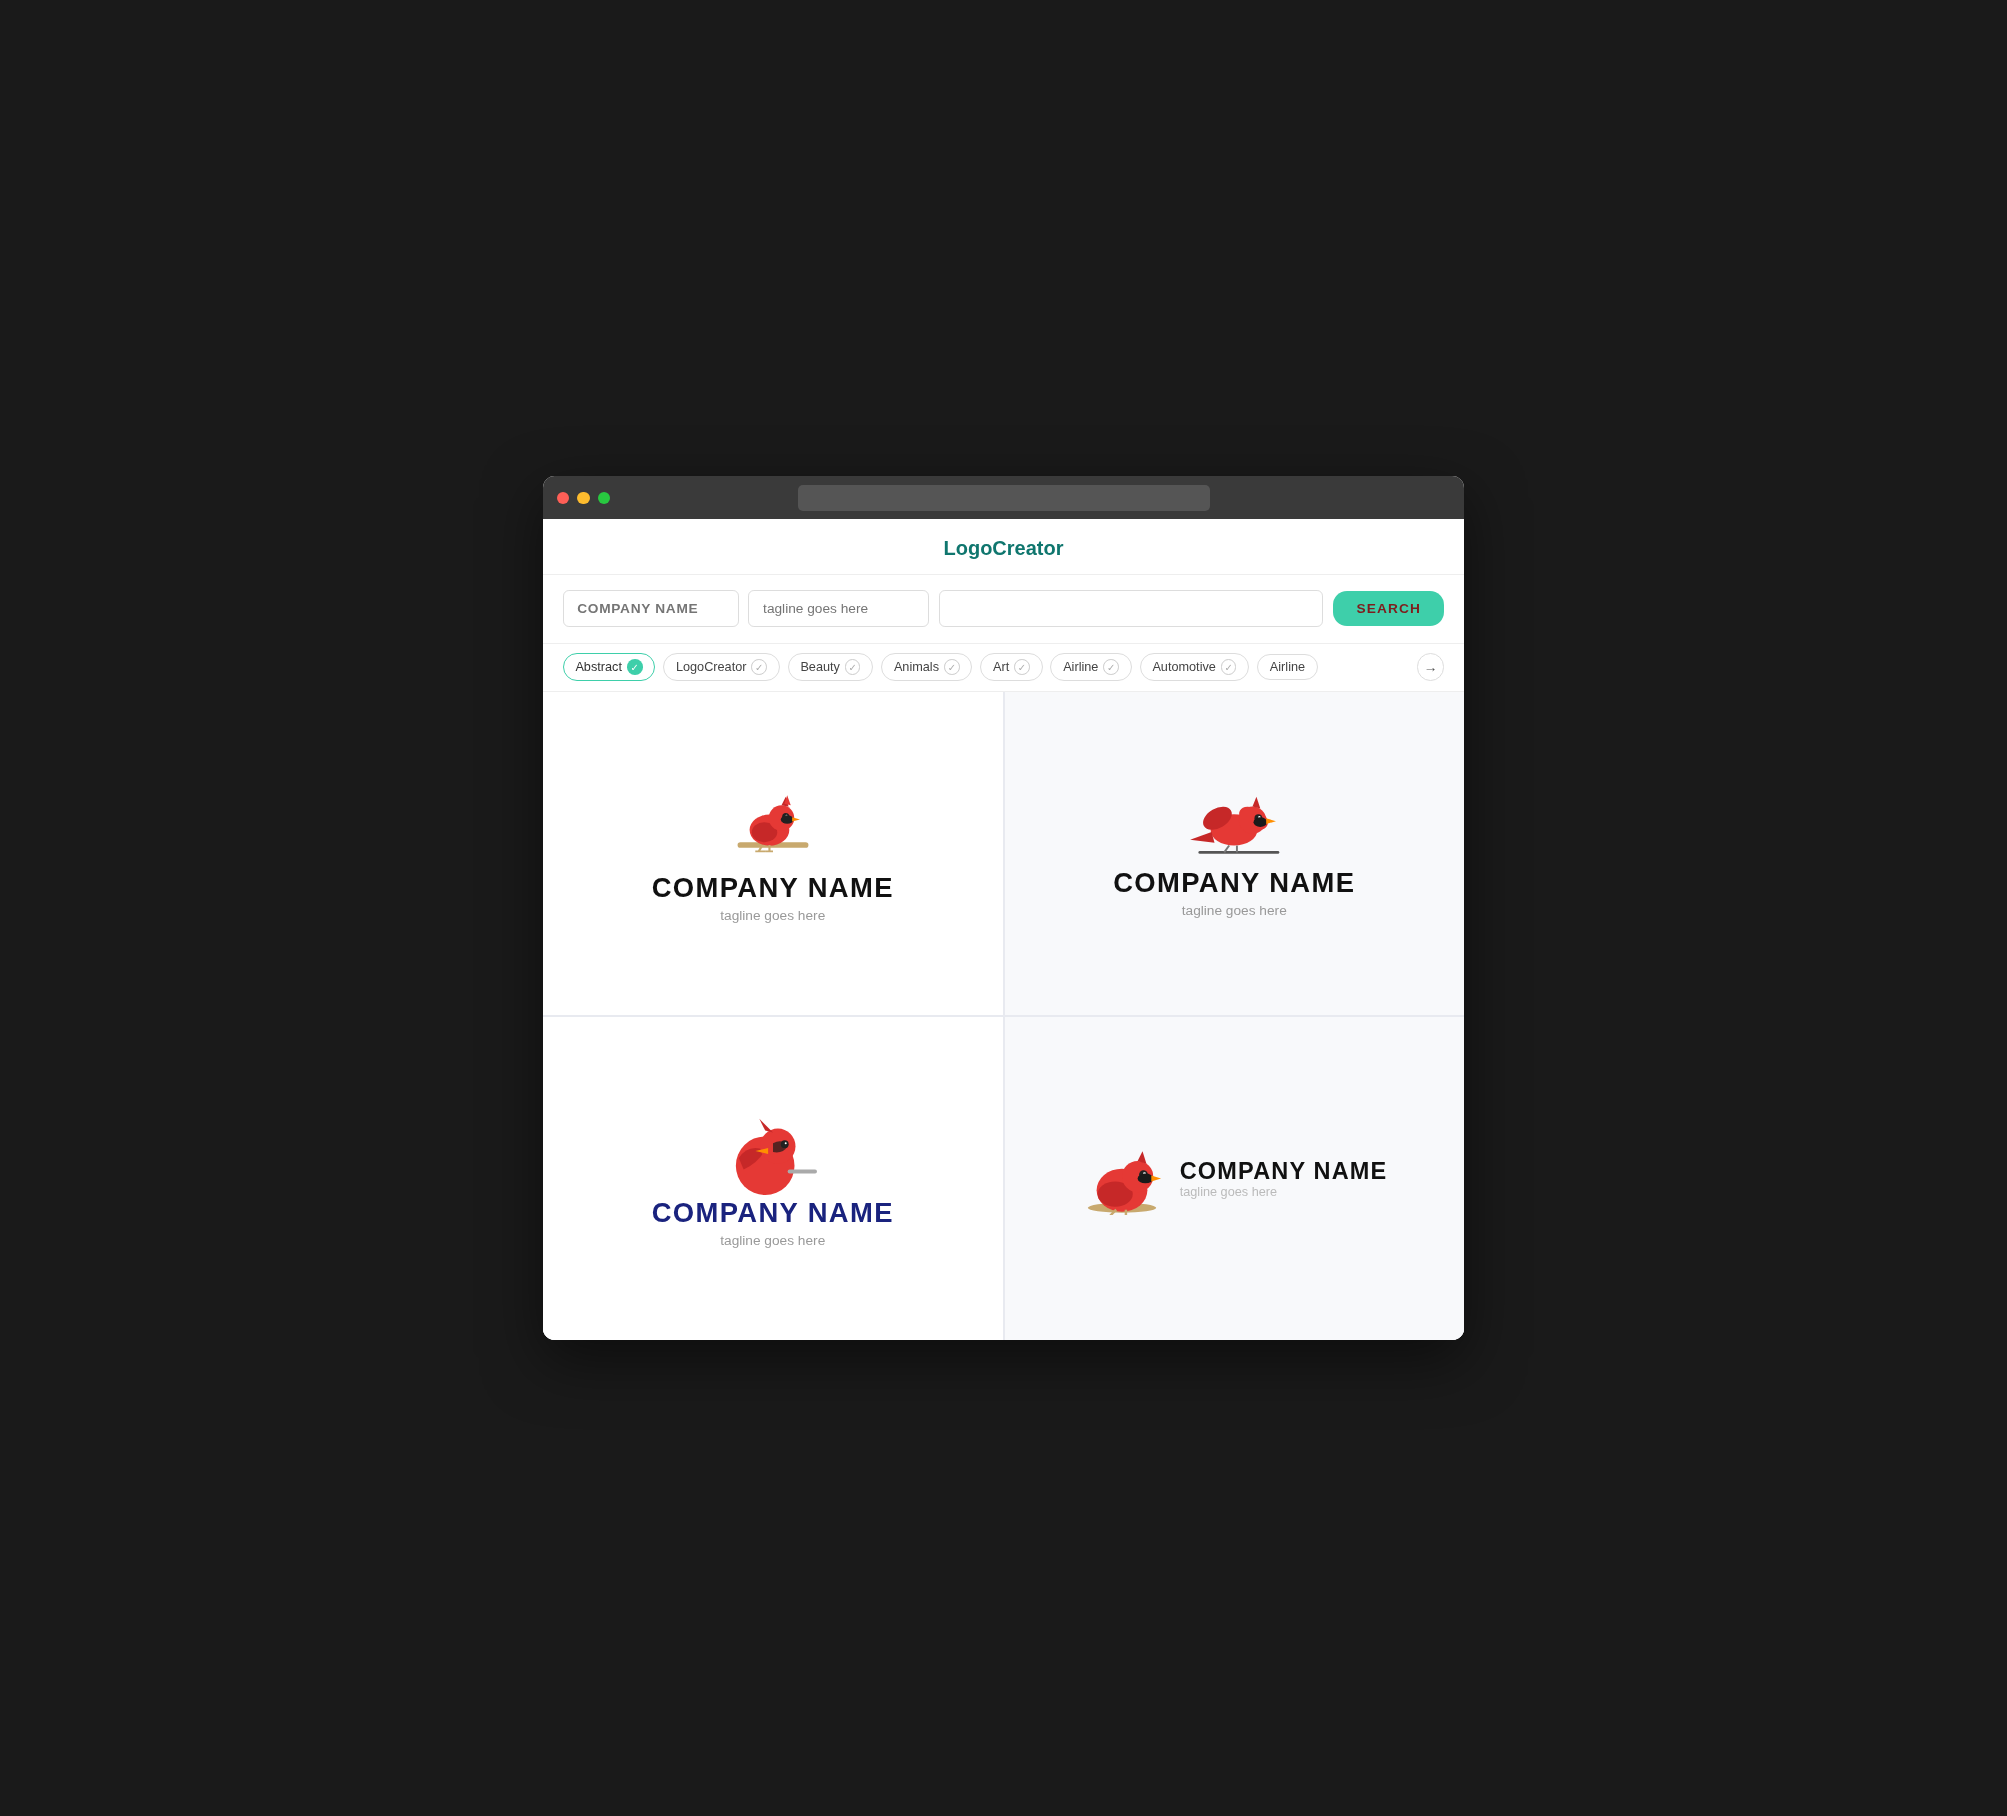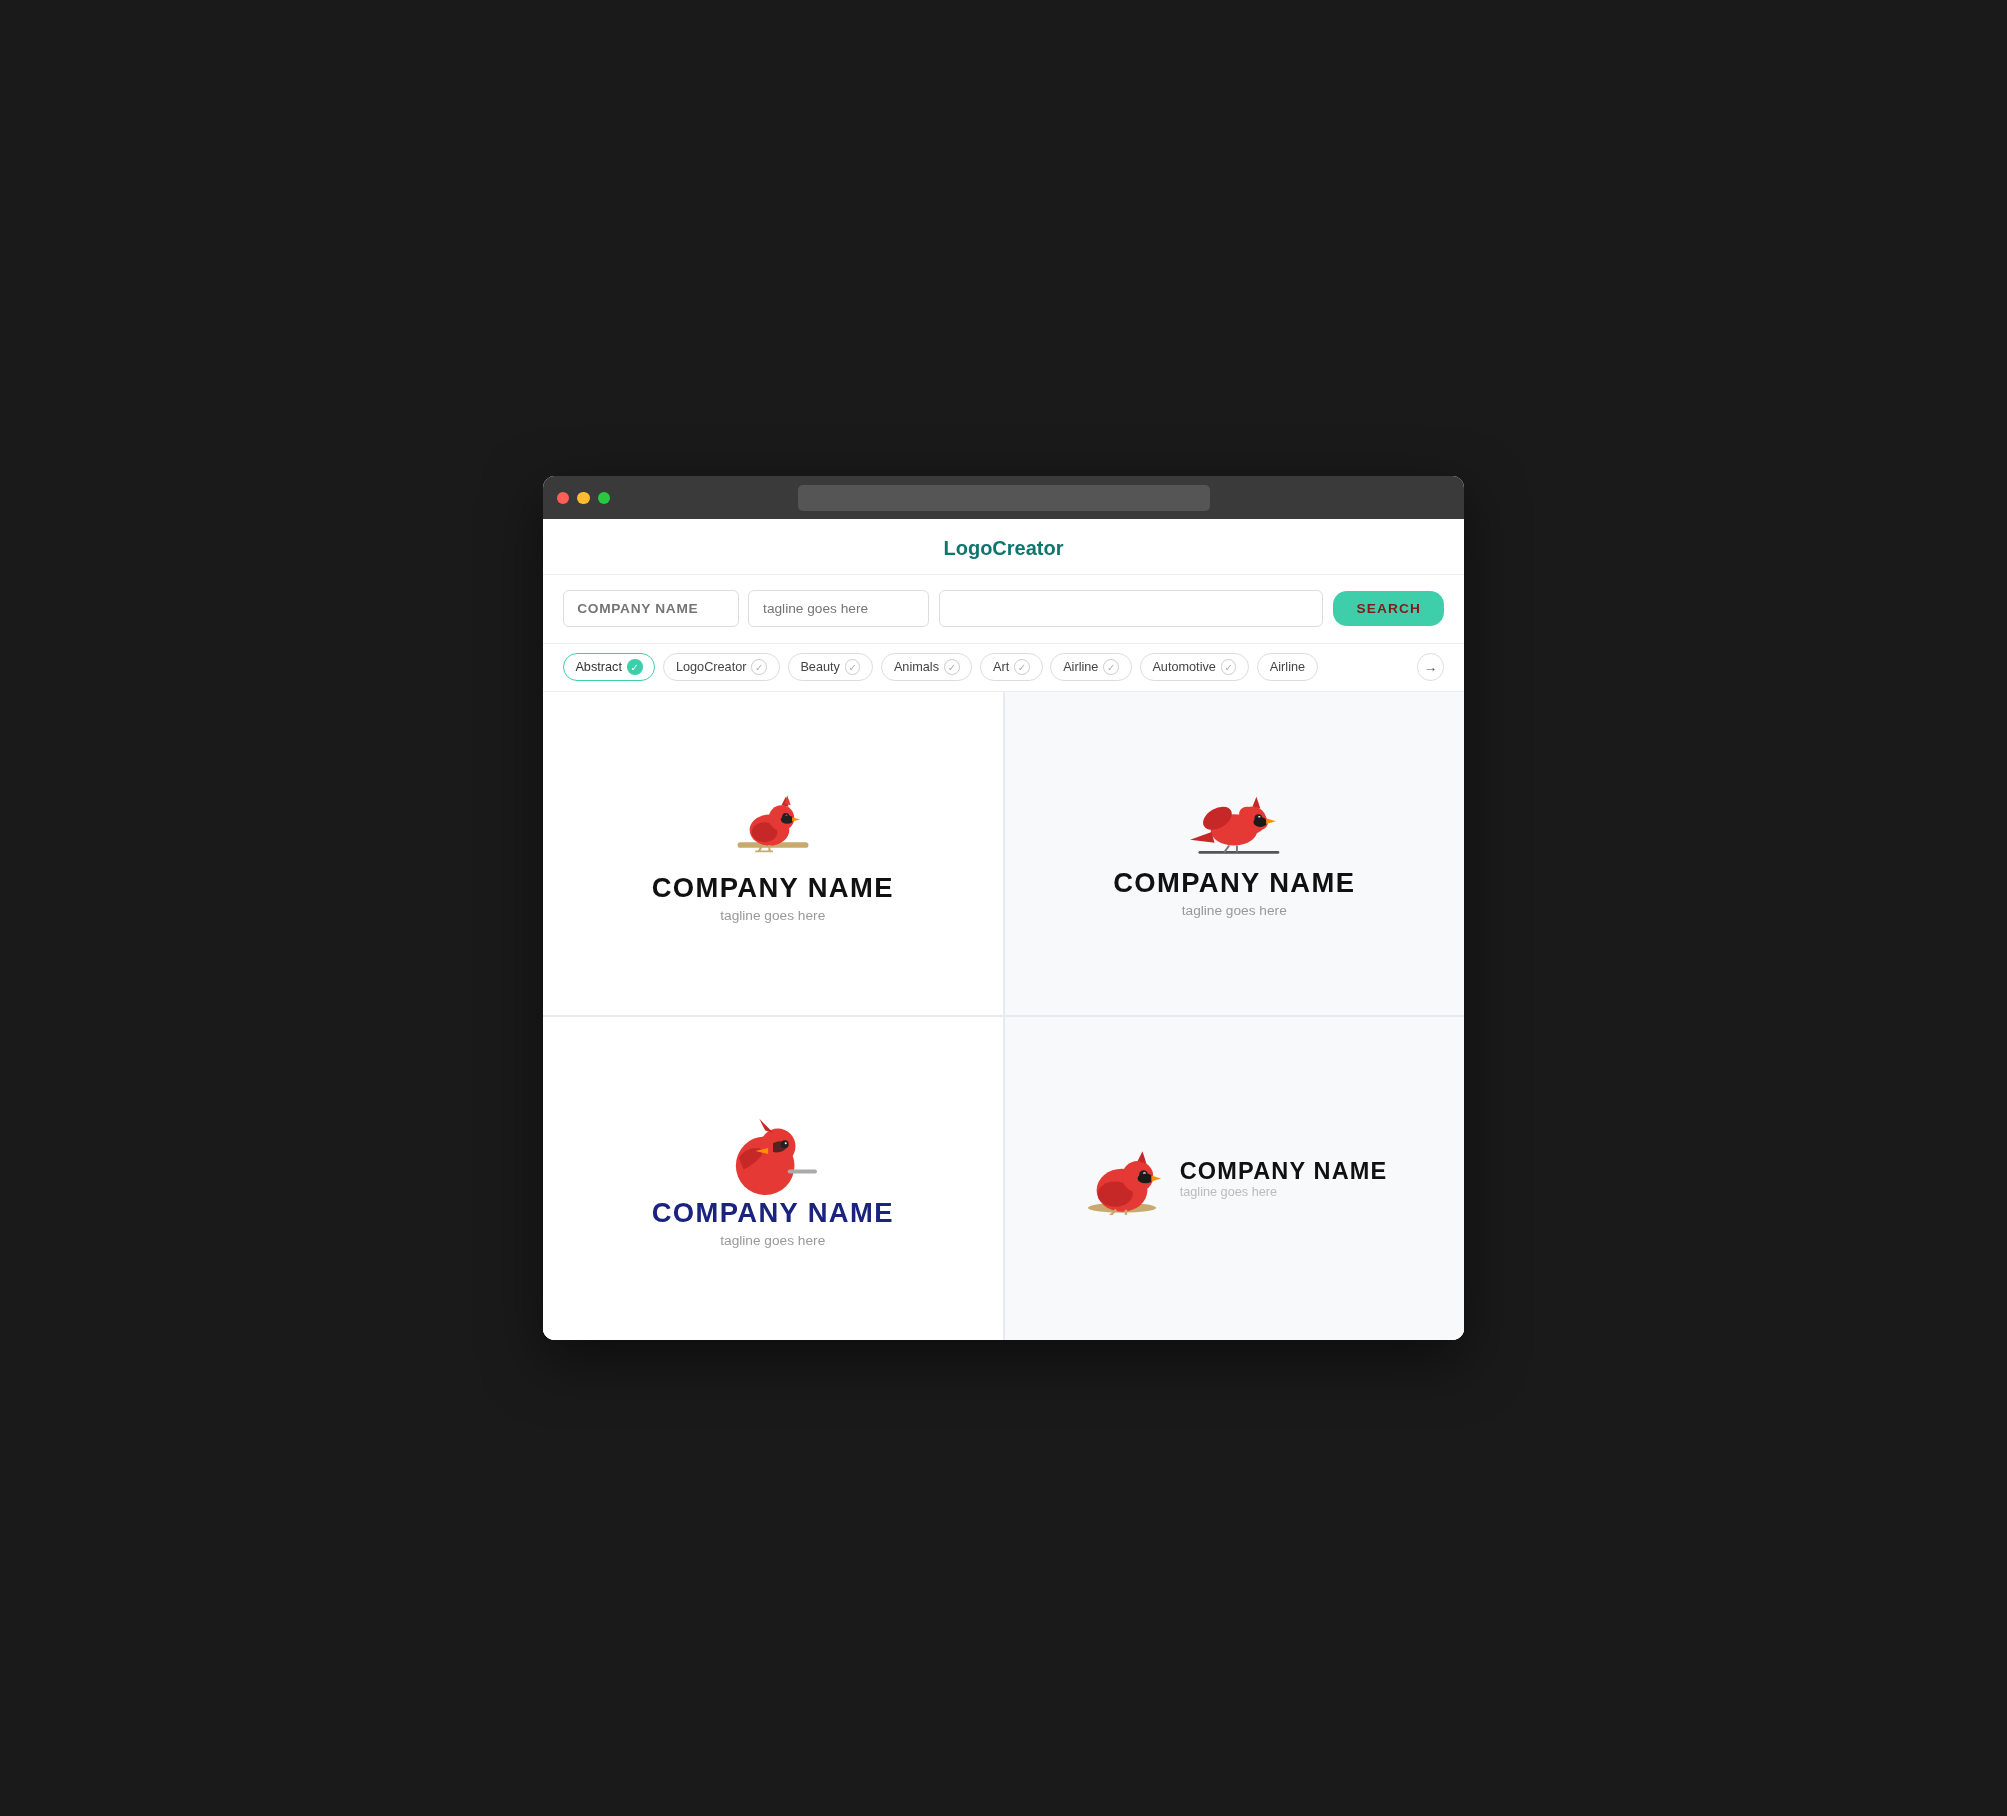--- a/index.html
+++ b/index.html
@@ -82,20 +82,21 @@
       padding: 9.8px 23.5px;
       font-size: 13.7px;
       font-weight: 700;
       letter-spacing: 0.08em;
       cursor: pointer;
     }
     .filter-bar {
       background: #fff;
       padding: 9.8px 19.6px;
       display: flex;
+      align-items: center;
       gap: 7.8px;
       border-bottom: 1px solid #eee;
       overflow: hidden;
     }
     .filter-chip {
       display: flex;
       align-items: center;
       gap: 4.9px;
       padding: 4.9px 11.8px;
       border-radius: 19.6px;

